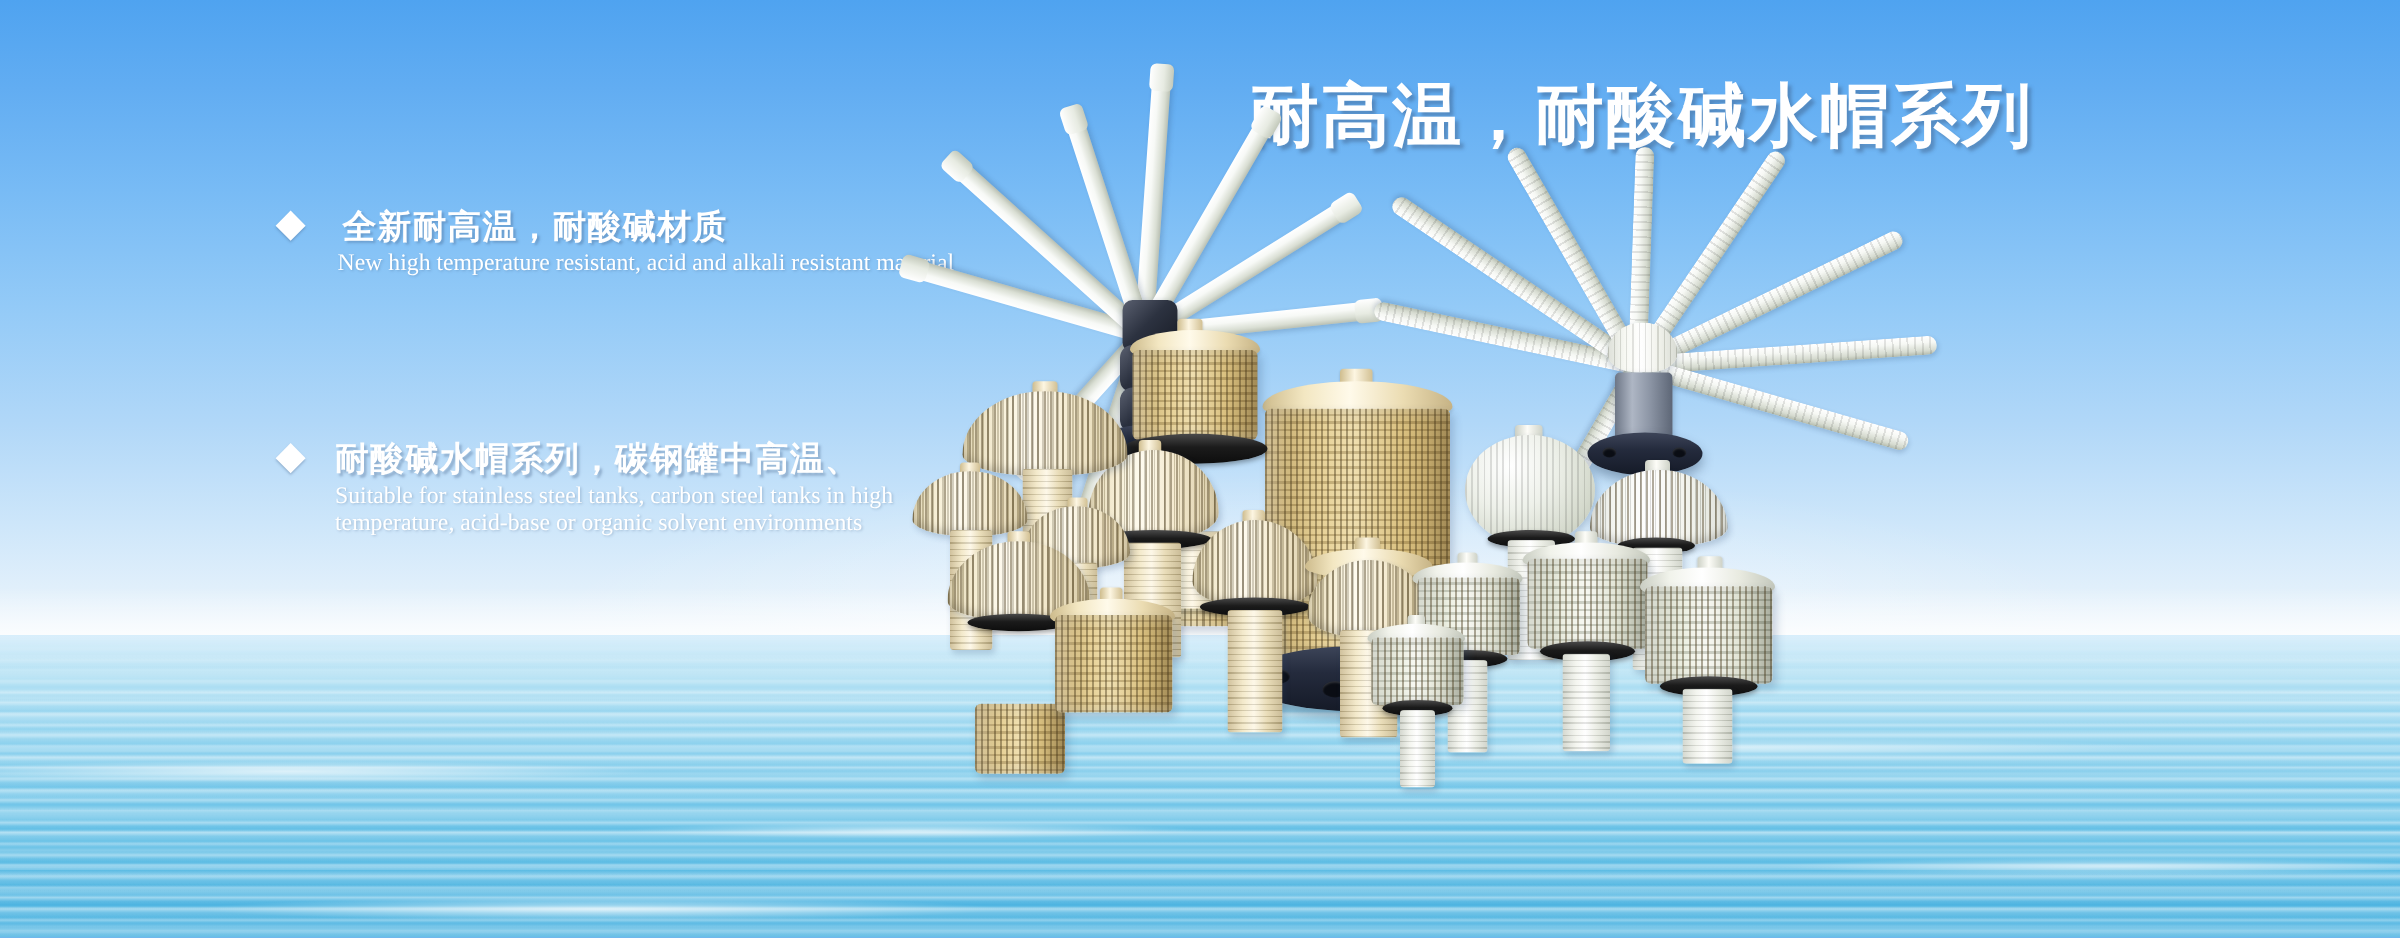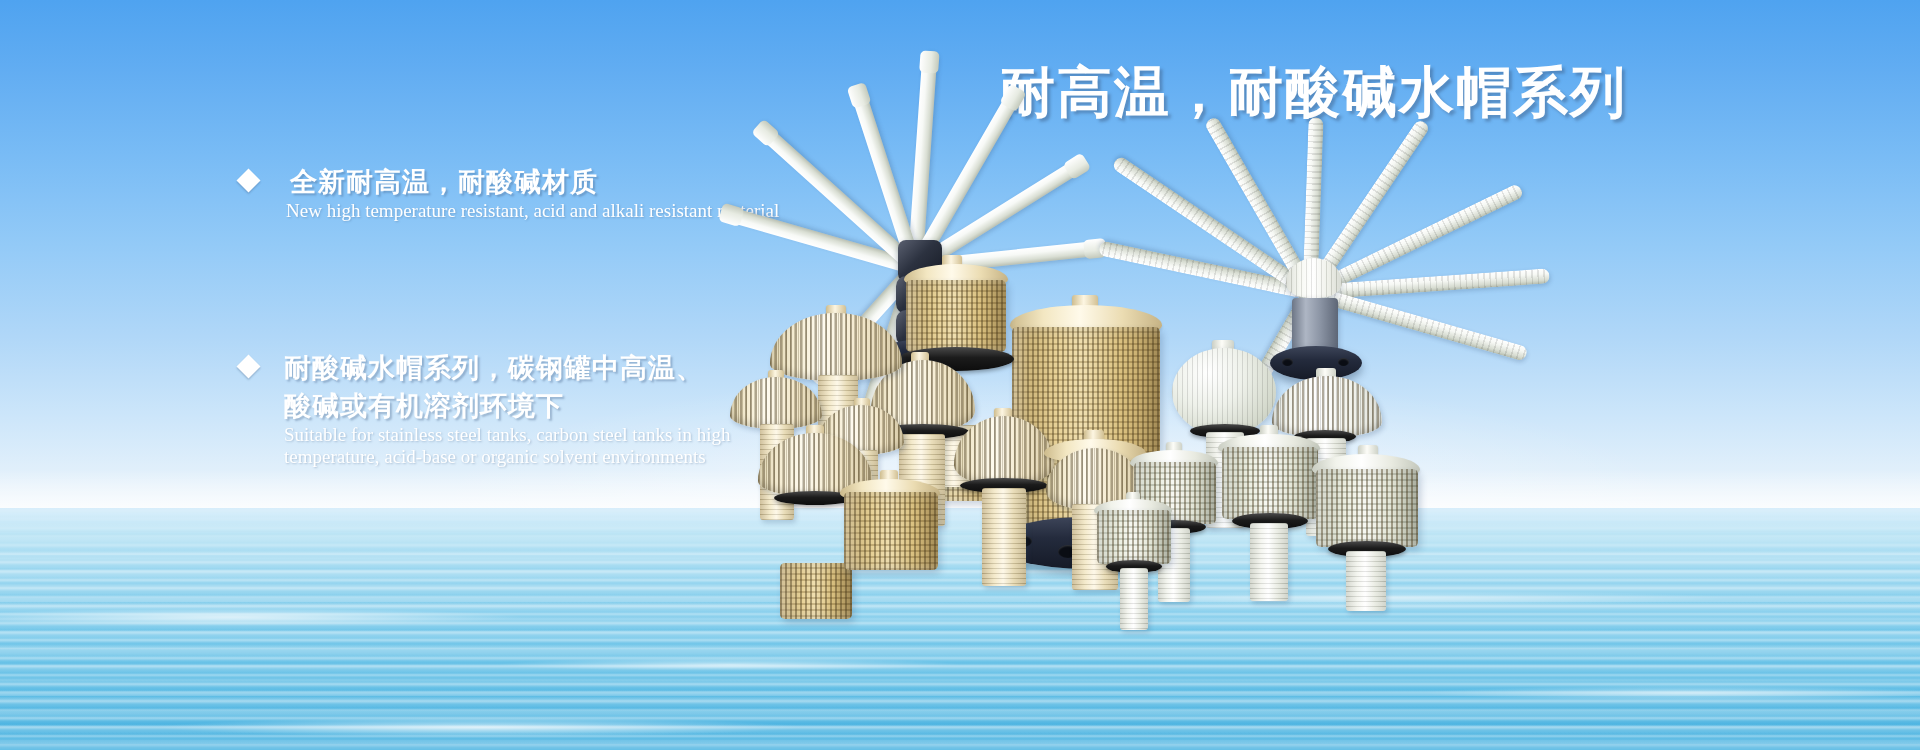--- a/index.html
+++ b/index.html
@@ -77,21 +77,21 @@
   
   .headline{
     position:absolute;left:1000px;top:62px;
     font-size:55px;line-height:1.1;font-weight:bold;color:#ffffff;
     letter-spacing:2px;white-space:nowrap;
     text-shadow:3px 3px 3px rgba(60,90,130,.45);
     font-family:"DejaVu Sans","Liberation Sans",sans-serif;
   }
 
   
-  .bullets{position:absolute;left:240px;top:163px;width:840px;}
+  .bullets{position:absolute;left:224px;top:163px;width:840px;}
   .bullet{position:relative;margin-bottom:0;}
   .bullet.b2{margin-top:126px;}
   .diamond{
     position:absolute;left:0;top:9px;width:17px;height:17px;
     background:#ffffff;transform:rotate(45deg);
     box-shadow:1px 1px 2px rgba(60,90,130,.35);
   }
   .cn{
     margin-left:44px;
     font-size:27px;line-height:38px;font-weight:bold;color:#ffffff;
@@ -266,21 +266,20 @@
 
     <div class="bullet b1">
       <span class="diamond"></span>
       <div class="cn">全新耐高温，耐酸碱材质</div>
       <div class="en">New high temperature resistant, acid and alkali resistant material</div>
     </div>
 
     <div class="bullet b2">
       <span class="diamond"></span>
       <div class="cn">耐酸碱水帽系列，碳钢罐中高温、</div>
-      <div class="cn cn-line2">酸碱或有机溶剂环境下</div>
       <div class="en">Suitable for stainless steel tanks, carbon steel tanks in high</div>
       <div class="en">temperature, acid-base or organic solvent environments</div>
     </div>
 
   </div>
 
   <div class="products">
 
     <div class="prod" style="left:0px;top:0px;width:420px;height:280px;">
       <div class="arm" style="left:215px;top:120px;width:215px;transform:rotate(-86deg);">

